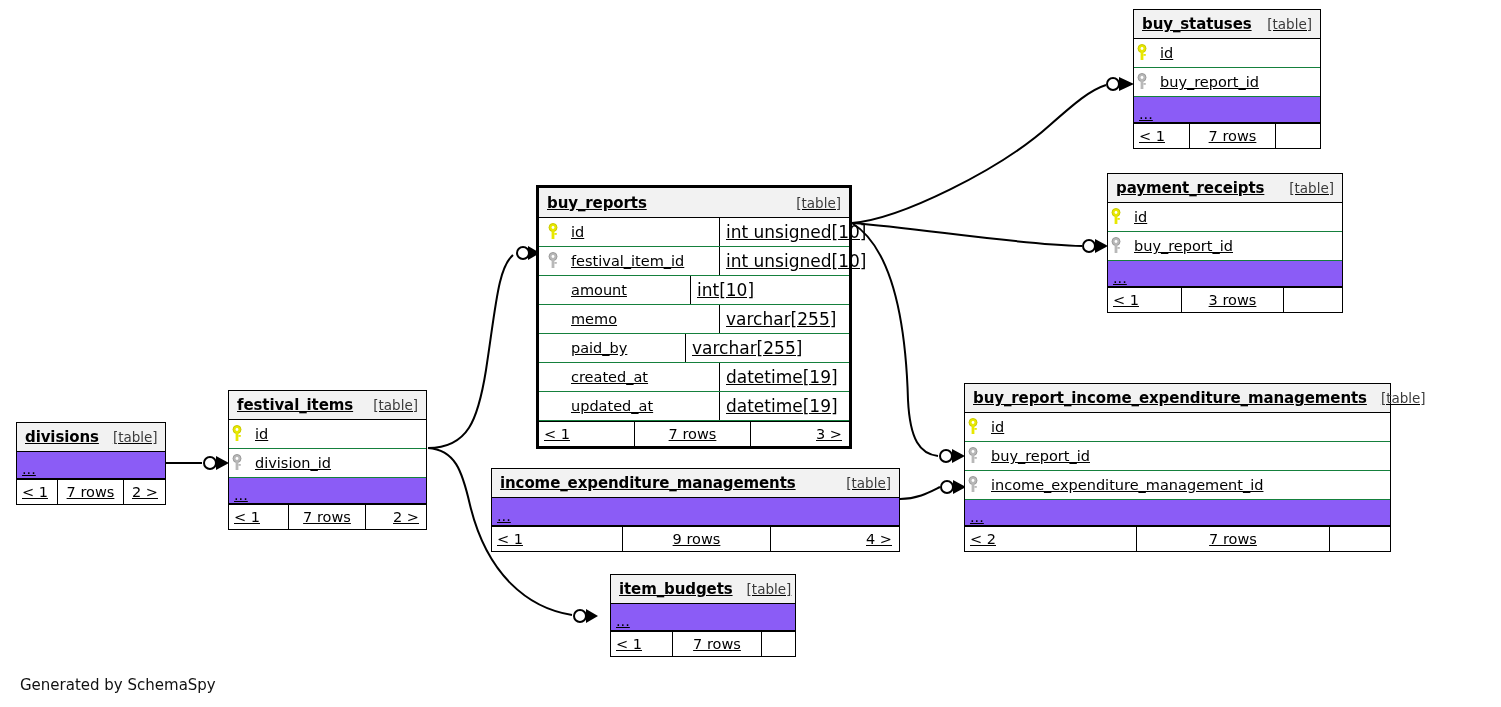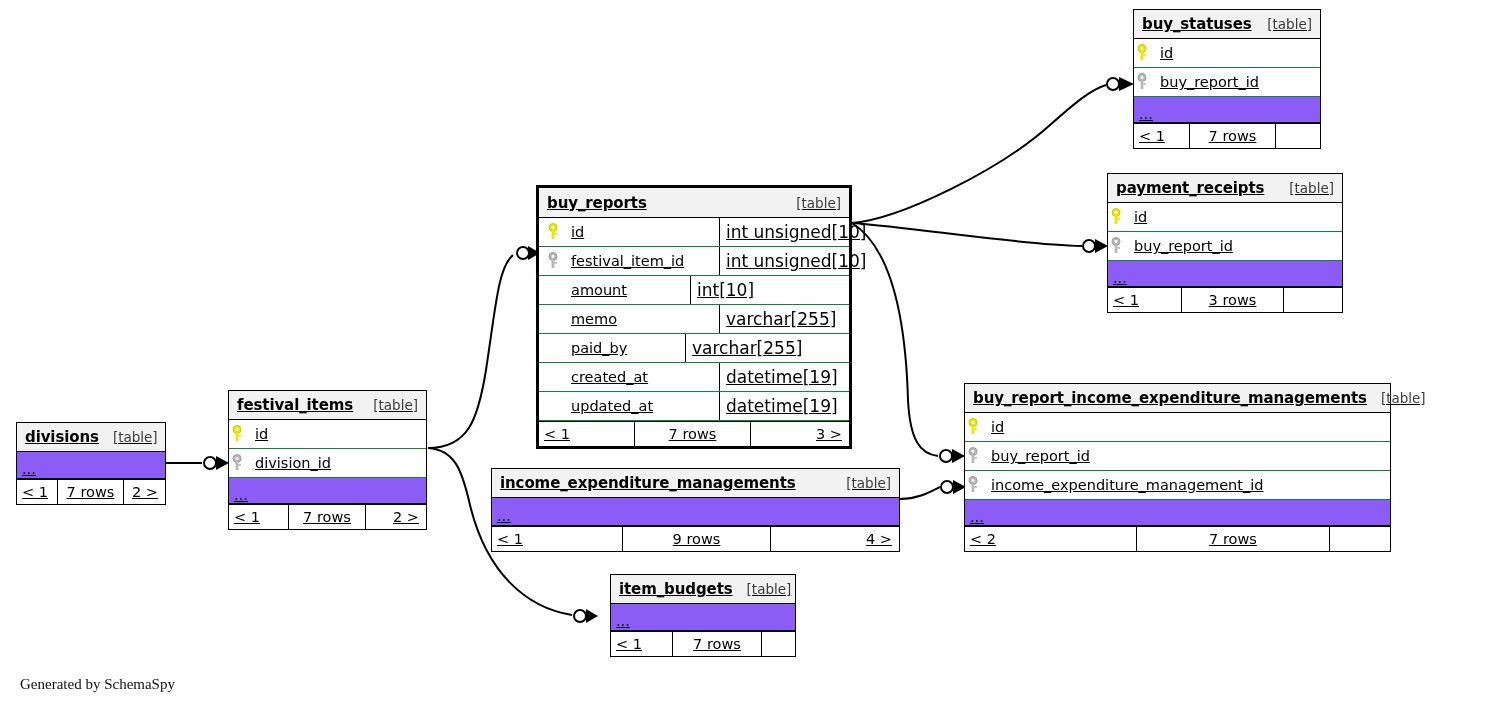--- a/index.html
+++ b/index.html
@@ -144,21 +144,20 @@
   .foot-c { justify-content: center; border-right: 1px solid #000000; }
   .foot-r { justify-content: flex-end; padding-right: 7px; }
   .credit {
     position: absolute;
     left: 20px;
     top: 676px;
     font-size: 15px;
     color: #111111;
     z-index: 3;
     white-space: nowrap;
-    font-family: Liberation Serif, serif;
   }
 </style>
 </head>
 <body>
 
 <div id="canvas">
 
   <svg id="edges" viewBox="0 0 1501 707">
     <defs></defs>
     <g fill="none" stroke="#000000" stroke-width="2">

